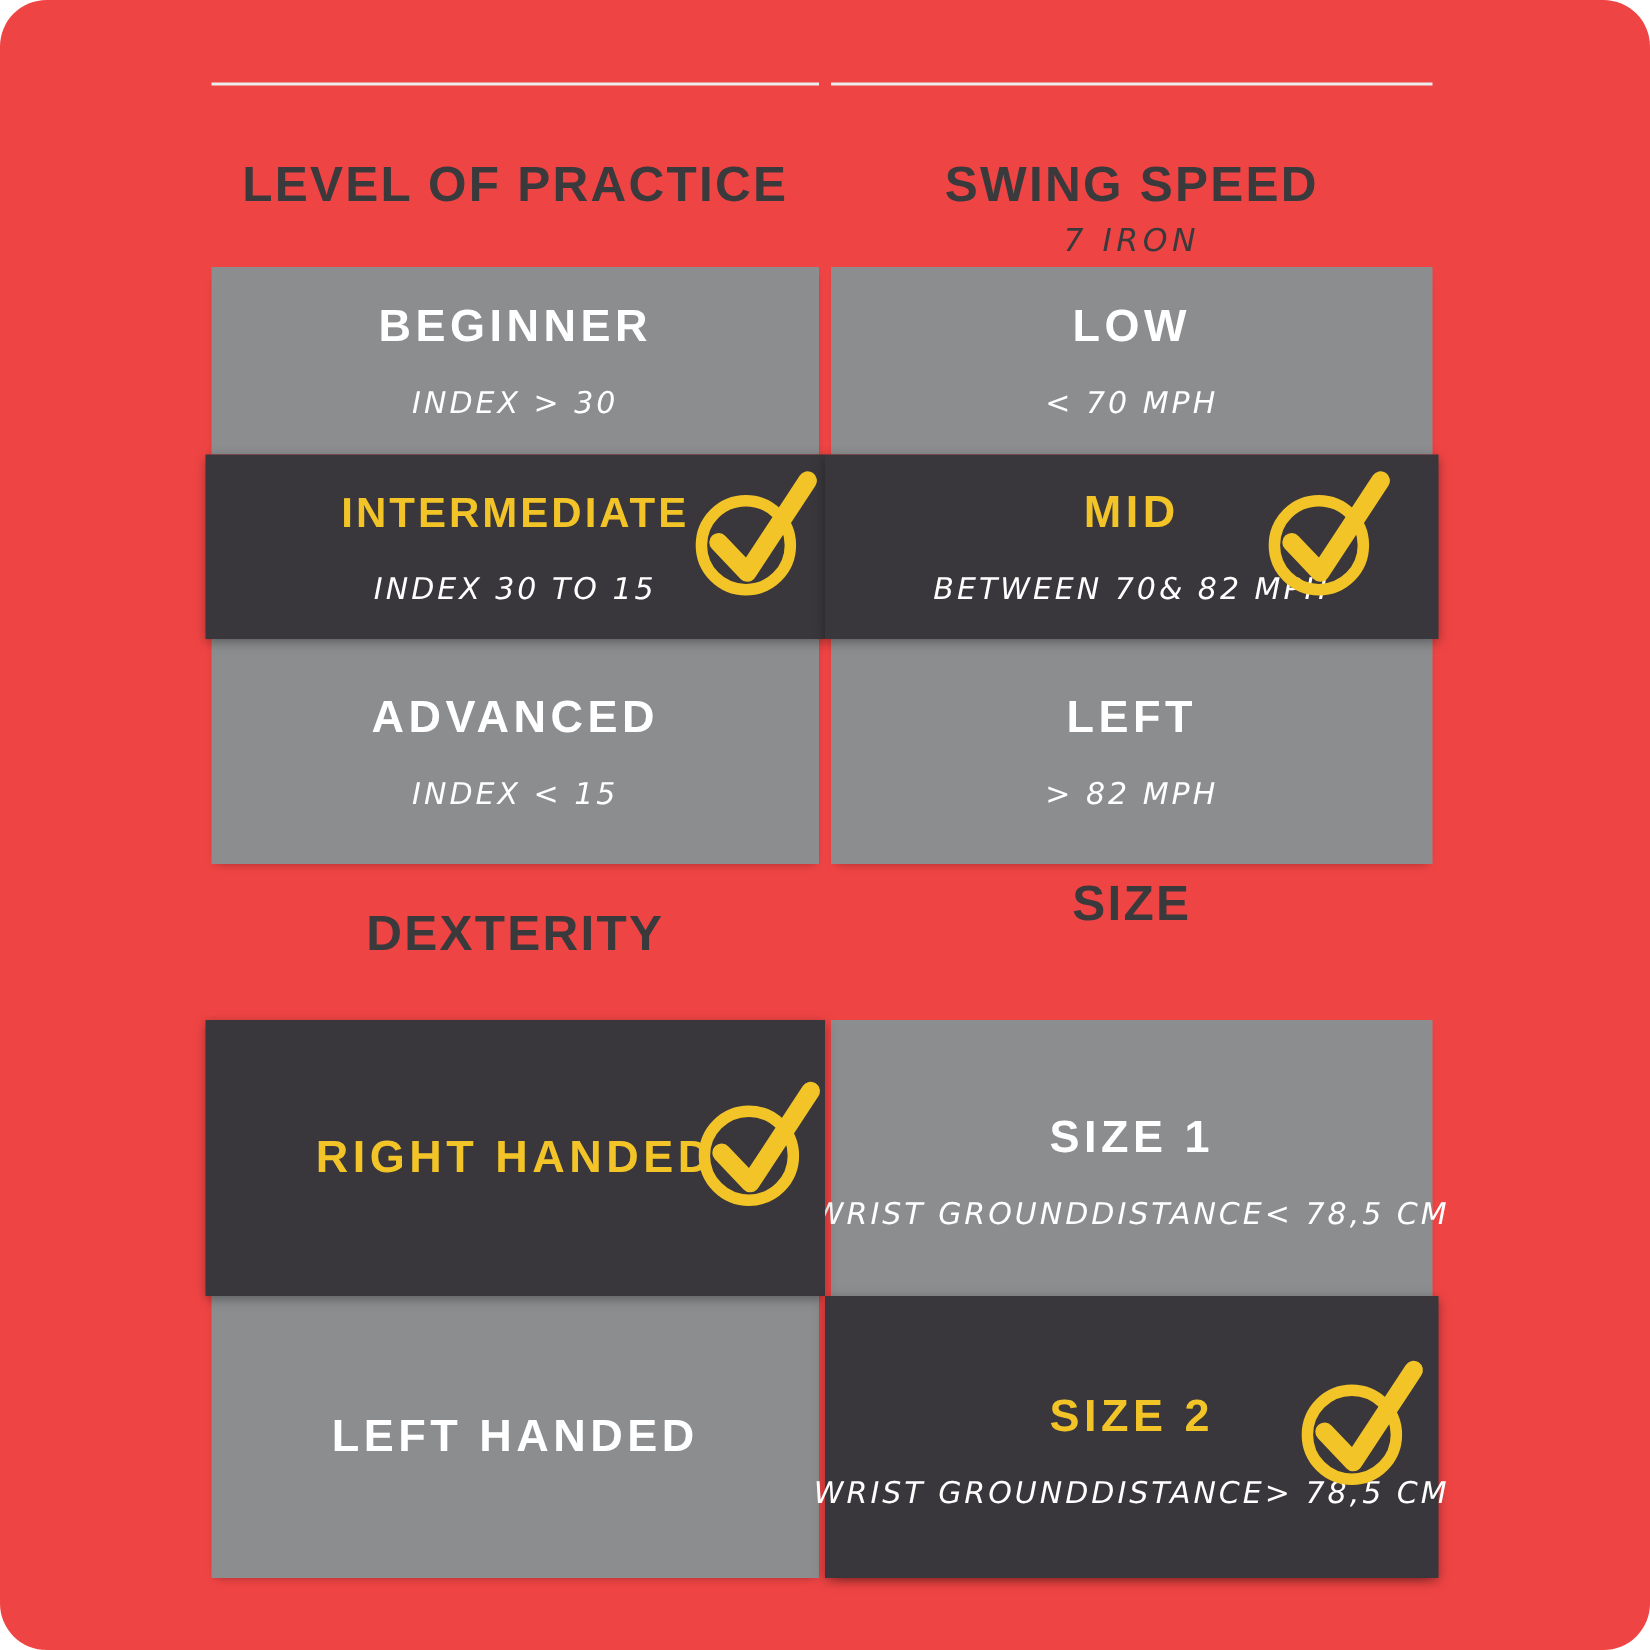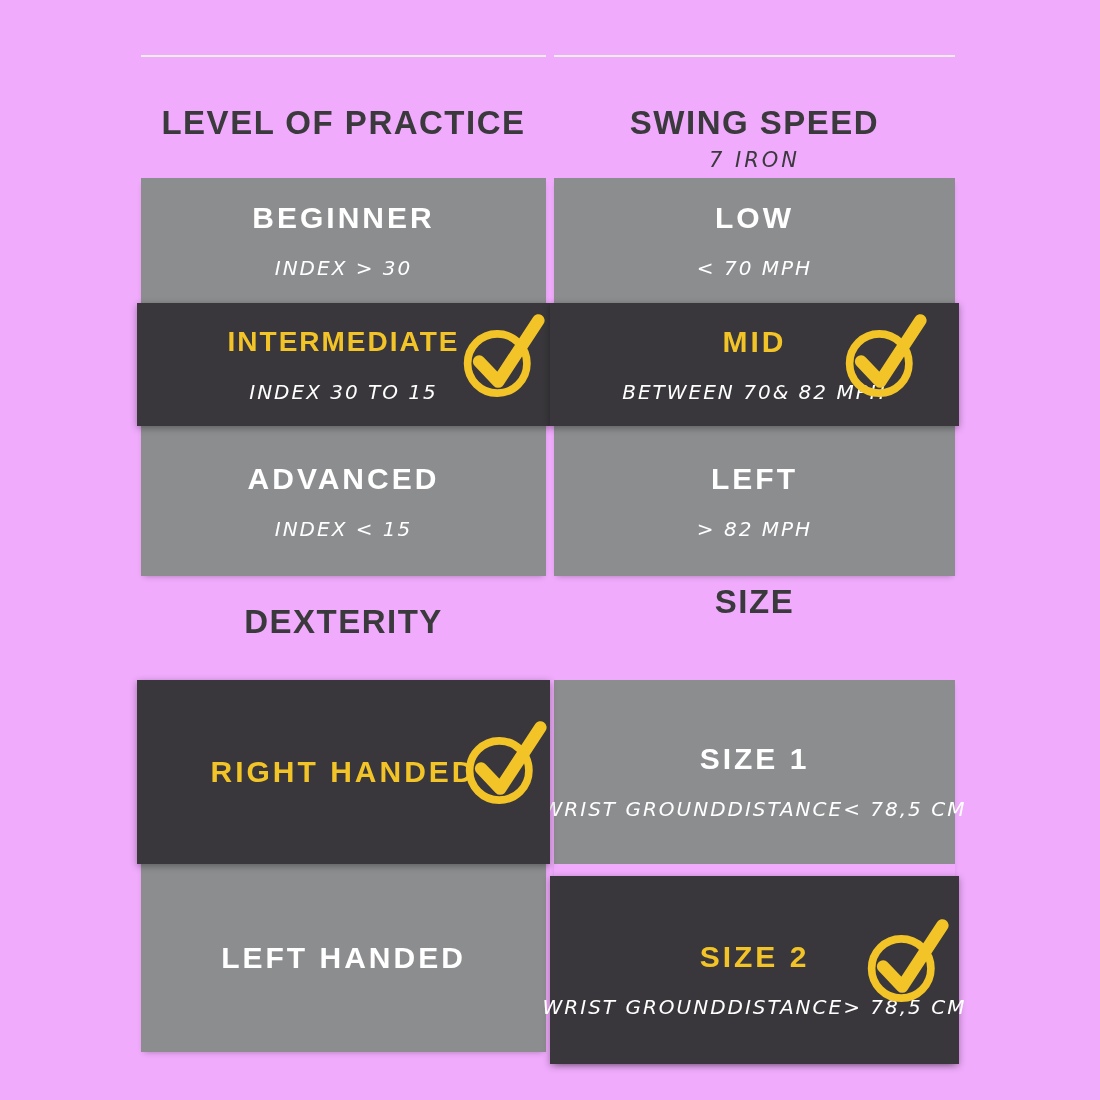--- a/index.html
+++ b/index.html
@@ -1,19 +1,20 @@
 <!DOCTYPE html>
 <html><head>
 <meta charset="utf-8">
 <style>
   html,body{margin:0;padding:0;}
   body{background:#ffffff;}
   .page{
-    position:relative;width:1100px;height:1100px;background:#f0abfc;overflow:hidden;
+    position:relative;width:1100px;height:1100px;background:#ef4444;overflow:hidden;
     font-family:"Liberation Sans",sans-serif;
+    border-radius:31px;
   }
   .hairline{position:absolute;height:2px;background:var(--hairline,#EDEDED);}
   .hl-left{left:141px;top:55px;width:405px;}
   .hl-right{left:554px;top:55px;width:401px;}
 
   .sec-title{
     position:absolute;text-align:center;
     font-weight:700;font-size:33px;line-height:44px;
     letter-spacing:1.5px;color:var(--title-text,#3A3A3C);
   }
@@ -40,21 +41,21 @@
   }
   .row.selected{
     background:var(--row-dark,#39373B);
     margin-left:-4px;margin-right:-4px;
     box-shadow:0 2px 7px rgba(0,0,0,.35);
     z-index:2;
   }
   .h1{height:125px;}.h2{height:123px;}.h3{height:150px;}
   .h4{height:184px;}.h5{height:188px;}
   .pad-down{padding-top:18px;height:166px;}
-  .h5.pad-down{height:170px;margin-top:12px;}
+  .h5.pad-down{height:170px;}
 
   .opt-label{
     font-weight:700;font-size:30px;line-height:34px;letter-spacing:3px;color:#ffffff;
     white-space:nowrap;
   }
   .opt-label.long{font-size:28px;letter-spacing:2px;}
   .selected .opt-label{color:var(--accent-yellow,#F2C427);}
   .opt-sub{
     font-family:"DejaVu Sans",sans-serif;font-style:italic;
     font-size:20px;line-height:23px;letter-spacing:2px;color:#ffffff;

